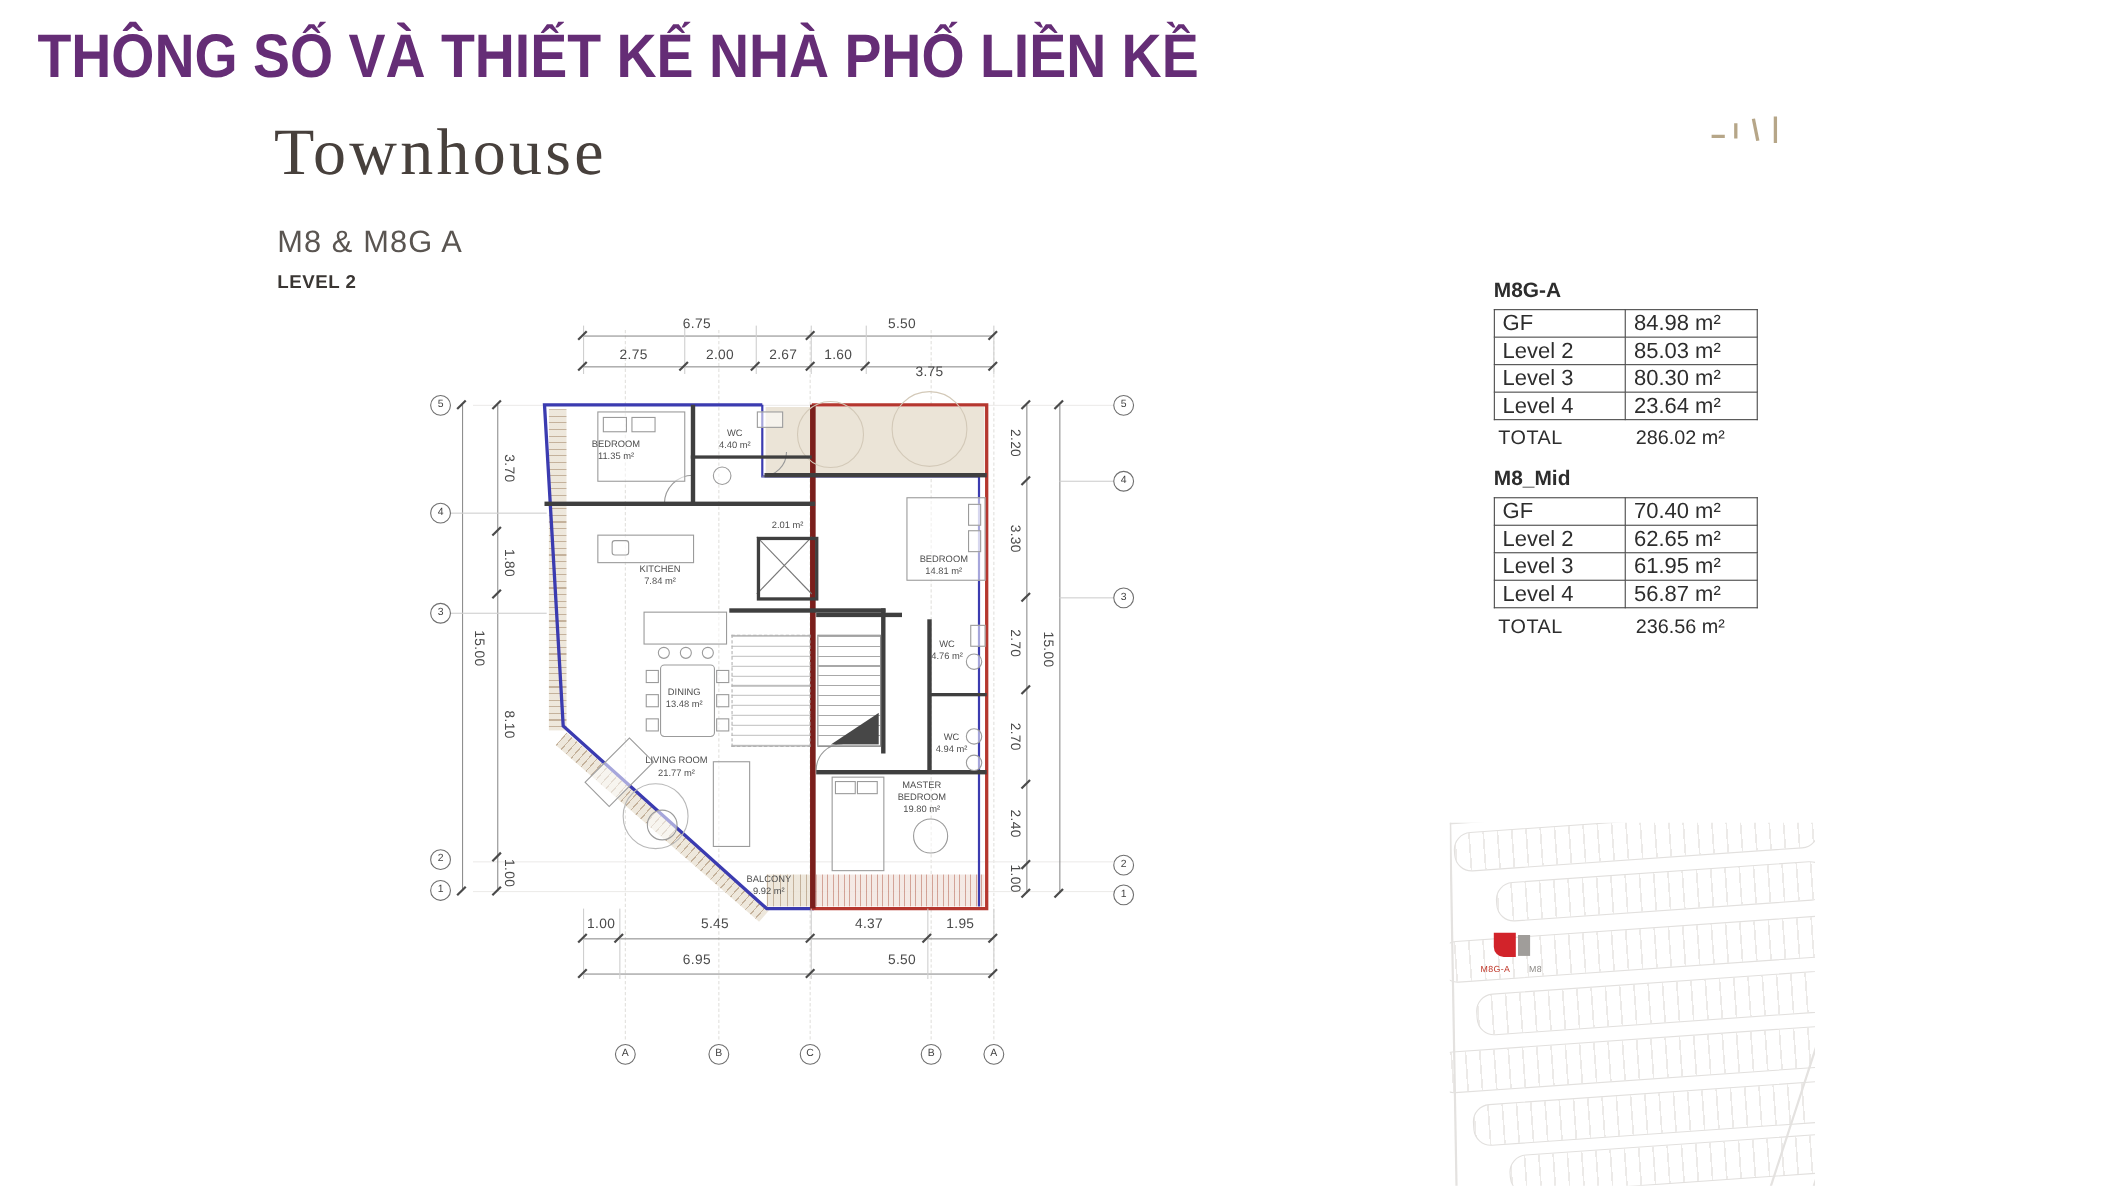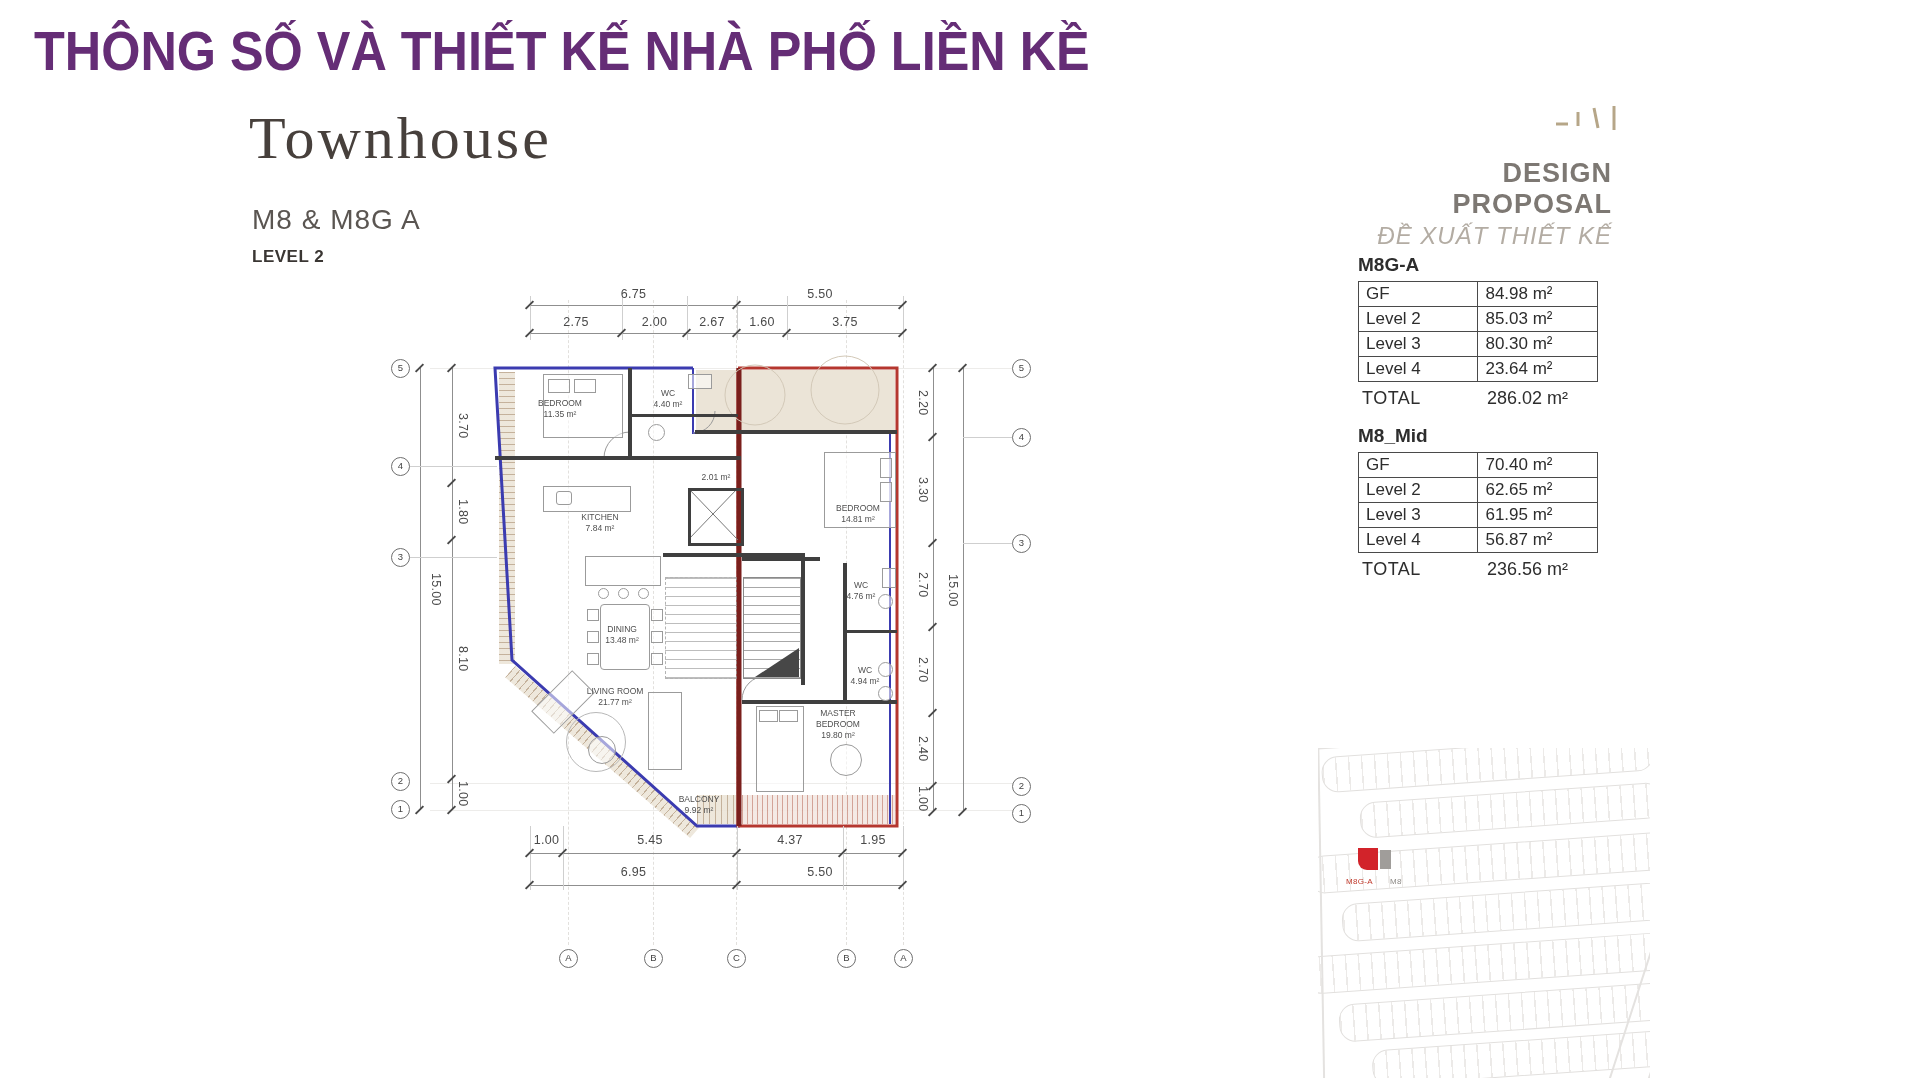--- a/index.html
+++ b/index.html
@@ -28,21 +28,21 @@
   #title{position:absolute;left:34px;top:18px;font-size:56px;font-weight:bold;color:#652d76;transform:scaleX(.9);transform-origin:left top;white-space:nowrap;letter-spacing:0}
   #th-title{position:absolute;left:249px;top:104px;font-family:"Liberation Serif",serif;font-size:60px;color:#47403c;letter-spacing:3px}
   #th-sub{position:absolute;left:252px;top:204px;font-size:28px;color:#5a5551;letter-spacing:1px}
   #th-level{position:absolute;left:252px;top:247px;font-size:17px;font-weight:bold;color:#3a3633;letter-spacing:.5px}
   #dp{position:absolute;left:1356px;top:158px;width:256px;text-align:right}
   #dp .en{font-size:27px;font-weight:600;color:#7d7873;letter-spacing:1px}
   #dp .vn{font-size:24px;font-style:italic;color:#b3aca3;letter-spacing:1px;margin-top:2px}
   #tables{position:absolute;left:1358px;top:254px;width:240px;color:#2d2d2d}
   .tb-title{font-size:19px;font-weight:bold;margin-bottom:5px}
   table.atab{border-collapse:collapse}
-  table.atab td{border:1.4px solid #4a4a4a;width:117px;height:24px;padding:0 0 0 7px;font-size:17px}
+  table.atab td{border:1.4px solid #4a4a4a;width:117px;height:24px;padding:0 0 0 7px;font-size:20px}
   .tb-total{display:flex;margin:6px 0 16px 0;font-size:18px}
   .tb-total .tl{width:118px;padding-left:4px;letter-spacing:.5px}
   .tb-total .tv{padding-left:7px}
   #sitemap{position:absolute;left:1318px;top:748px;width:332px;height:330px;overflow:hidden}
   #maprot{position:absolute;left:-45px;top:-35px;width:520px;height:430px;transform:rotate(-4deg)}
   .mklabel{position:absolute;font-size:8px;letter-spacing:.3px}
 </style>
 </head>
 <body>
 
@@ -218,21 +218,21 @@
         <span class="t" style="left:957px;top:811px"></span>
     </div>
 
     <div>
       <span class="dim" style="left:530px;top:287px;width:207px">6.75</span>
       <span class="dim" style="left:737px;top:287px;width:166px">5.50</span>
       <span class="dim" style="left:530px;top:315px;width:92px">2.75</span>
       <span class="dim" style="left:622px;top:315px;width:65px">2.00</span>
       <span class="dim" style="left:687px;top:315px;width:50px">2.67</span>
       <span class="dim" style="left:737px;top:315px;width:50px">1.60</span>
-      <span class="dim" style="left:787px;top:315px;width:116px">3.75</span>
+      <span class="dim" style="left:787px;top:331px;width:116px">3.75</span>
       <span class="dim" style="left:530px;top:833px;width:33px">1.00</span>
       <span class="dim" style="left:563px;top:833px;width:174px">5.45</span>
       <span class="dim" style="left:737px;top:833px;width:106px">4.37</span>
       <span class="dim" style="left:843px;top:833px;width:60px">1.95</span>
       <span class="dim" style="left:530px;top:865px;width:207px">6.95</span>
       <span class="dim" style="left:737px;top:865px;width:166px">5.50</span>
       <span class="vdim" style="left:456px;top:368px;height:115px">3.70</span>
       <span class="vdim" style="left:456px;top:483px;height:57px">1.80</span>
       <span class="vdim" style="left:456px;top:540px;height:237px">8.10</span>
       <span class="vdim" style="left:456px;top:777px;height:33px">1.00</span>
@@ -265,24 +265,20 @@
     </div>
   </div>
 
   <svg style="position:absolute;left:1548px;top:100px" width="80" height="36" fill="none" stroke="#b6a688" stroke-width="3">
     <path d="M8,24 h12"></path>
       <path d="M30,12 v14"></path>
       <path d="M46,8 l4,20"></path>
       <path d="M66,6 v24"></path>
   </svg>
 
-  <div id="dp">
-    <div class="en">DESIGN PROPOSAL</div>
-    <div class="vn">ĐỀ XUẤT THIẾT KẾ</div>
-  </div>
 
   <div id="tables">
     <div class="tb-title">M8G-A</div>
     <table class="atab">
       <tbody>
           <tr>
             <td>GF</td>
             <td>84.98 m²</td>
           </tr>
       <tr>

